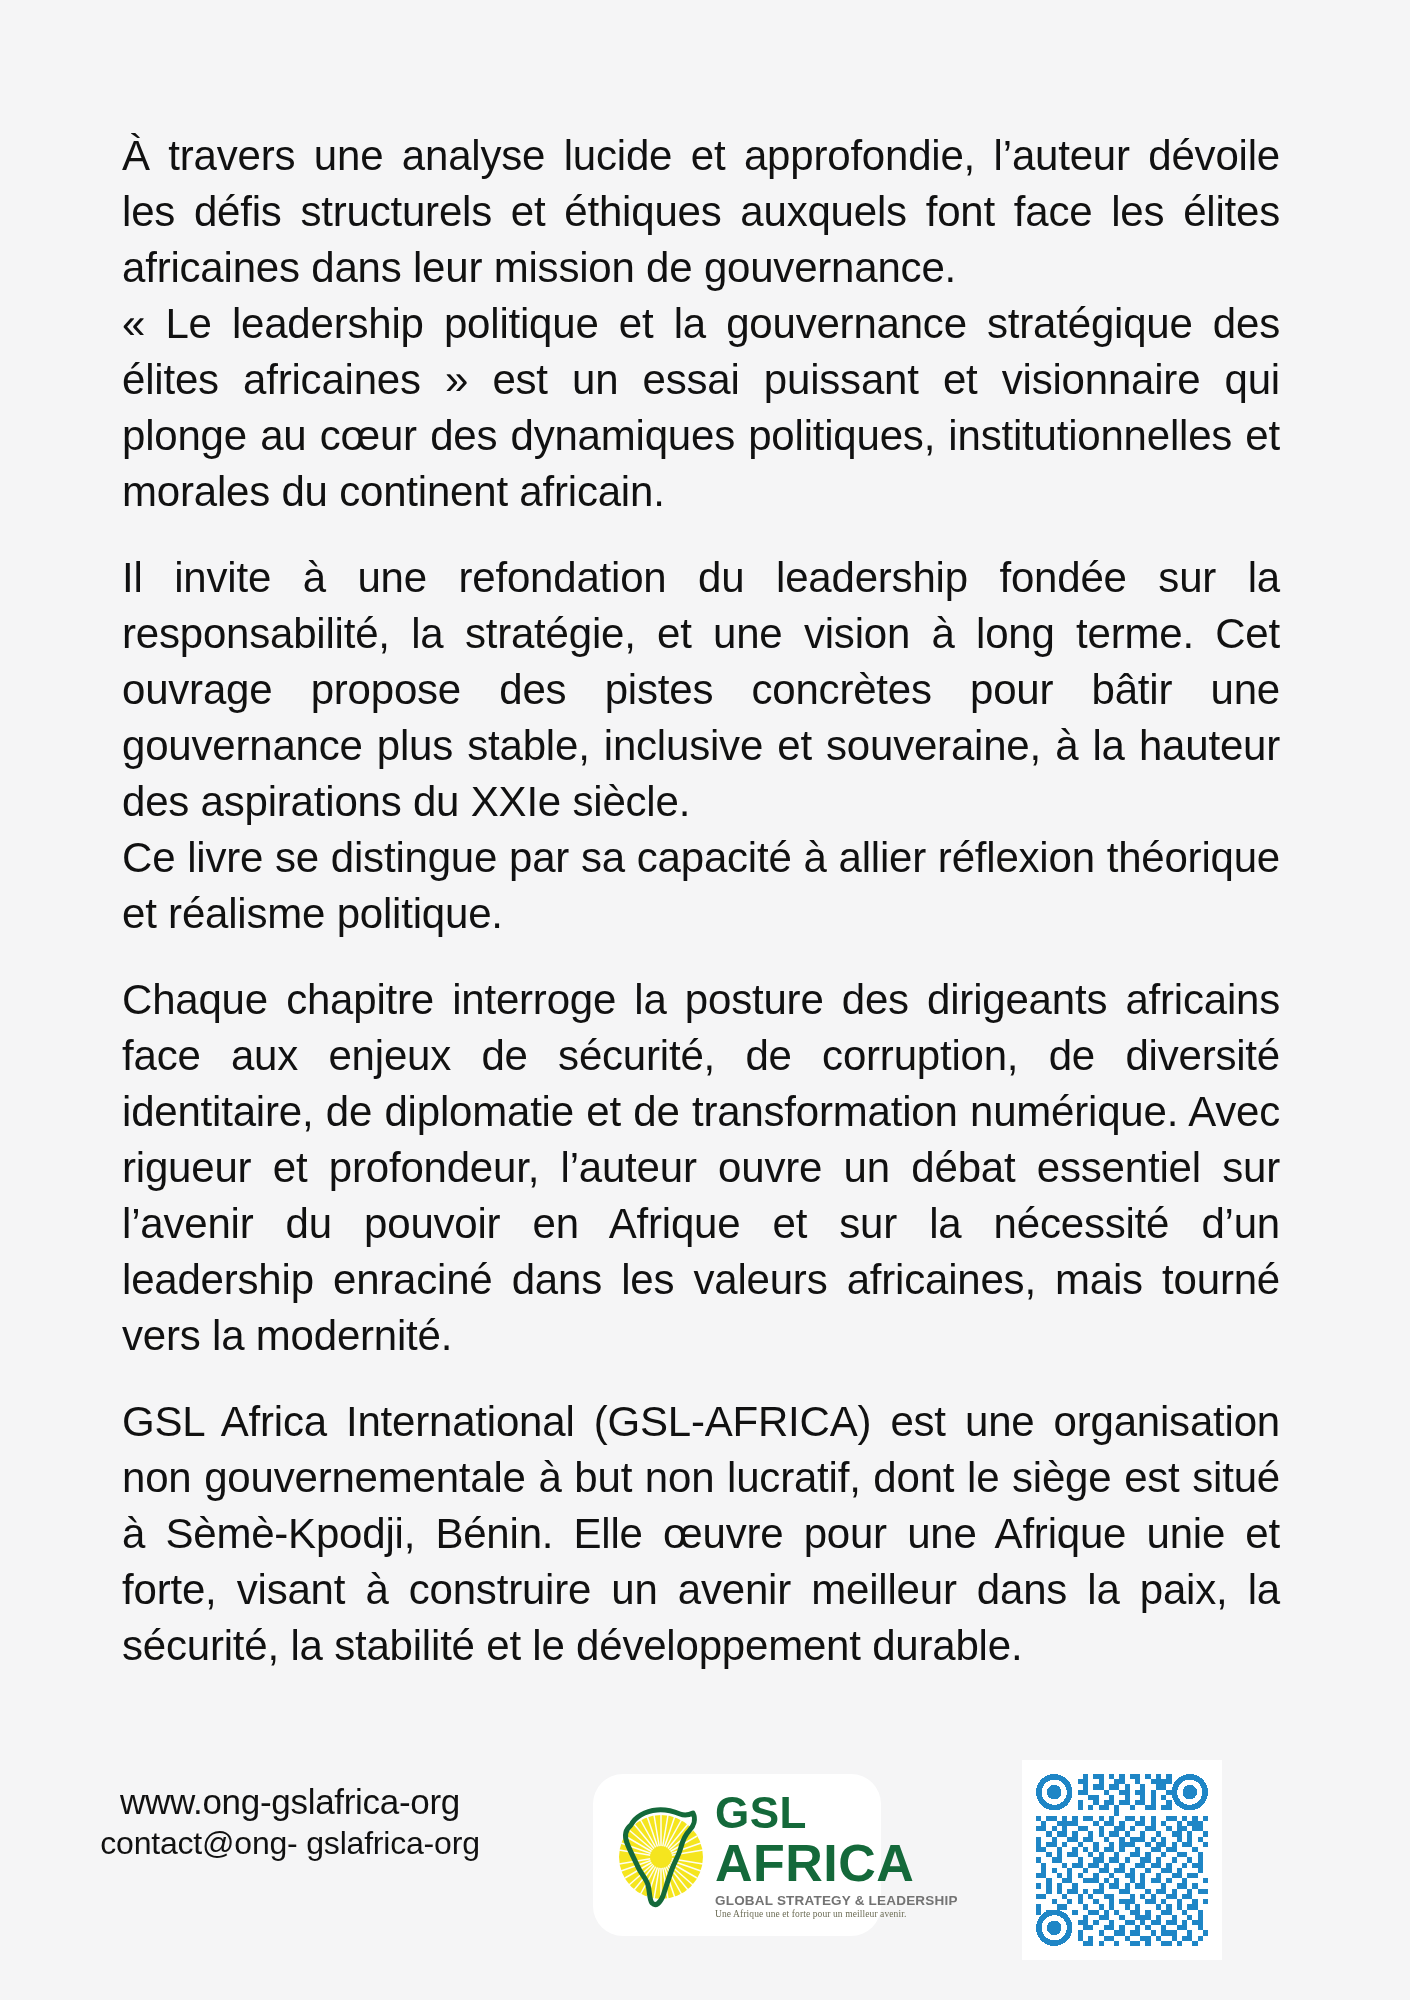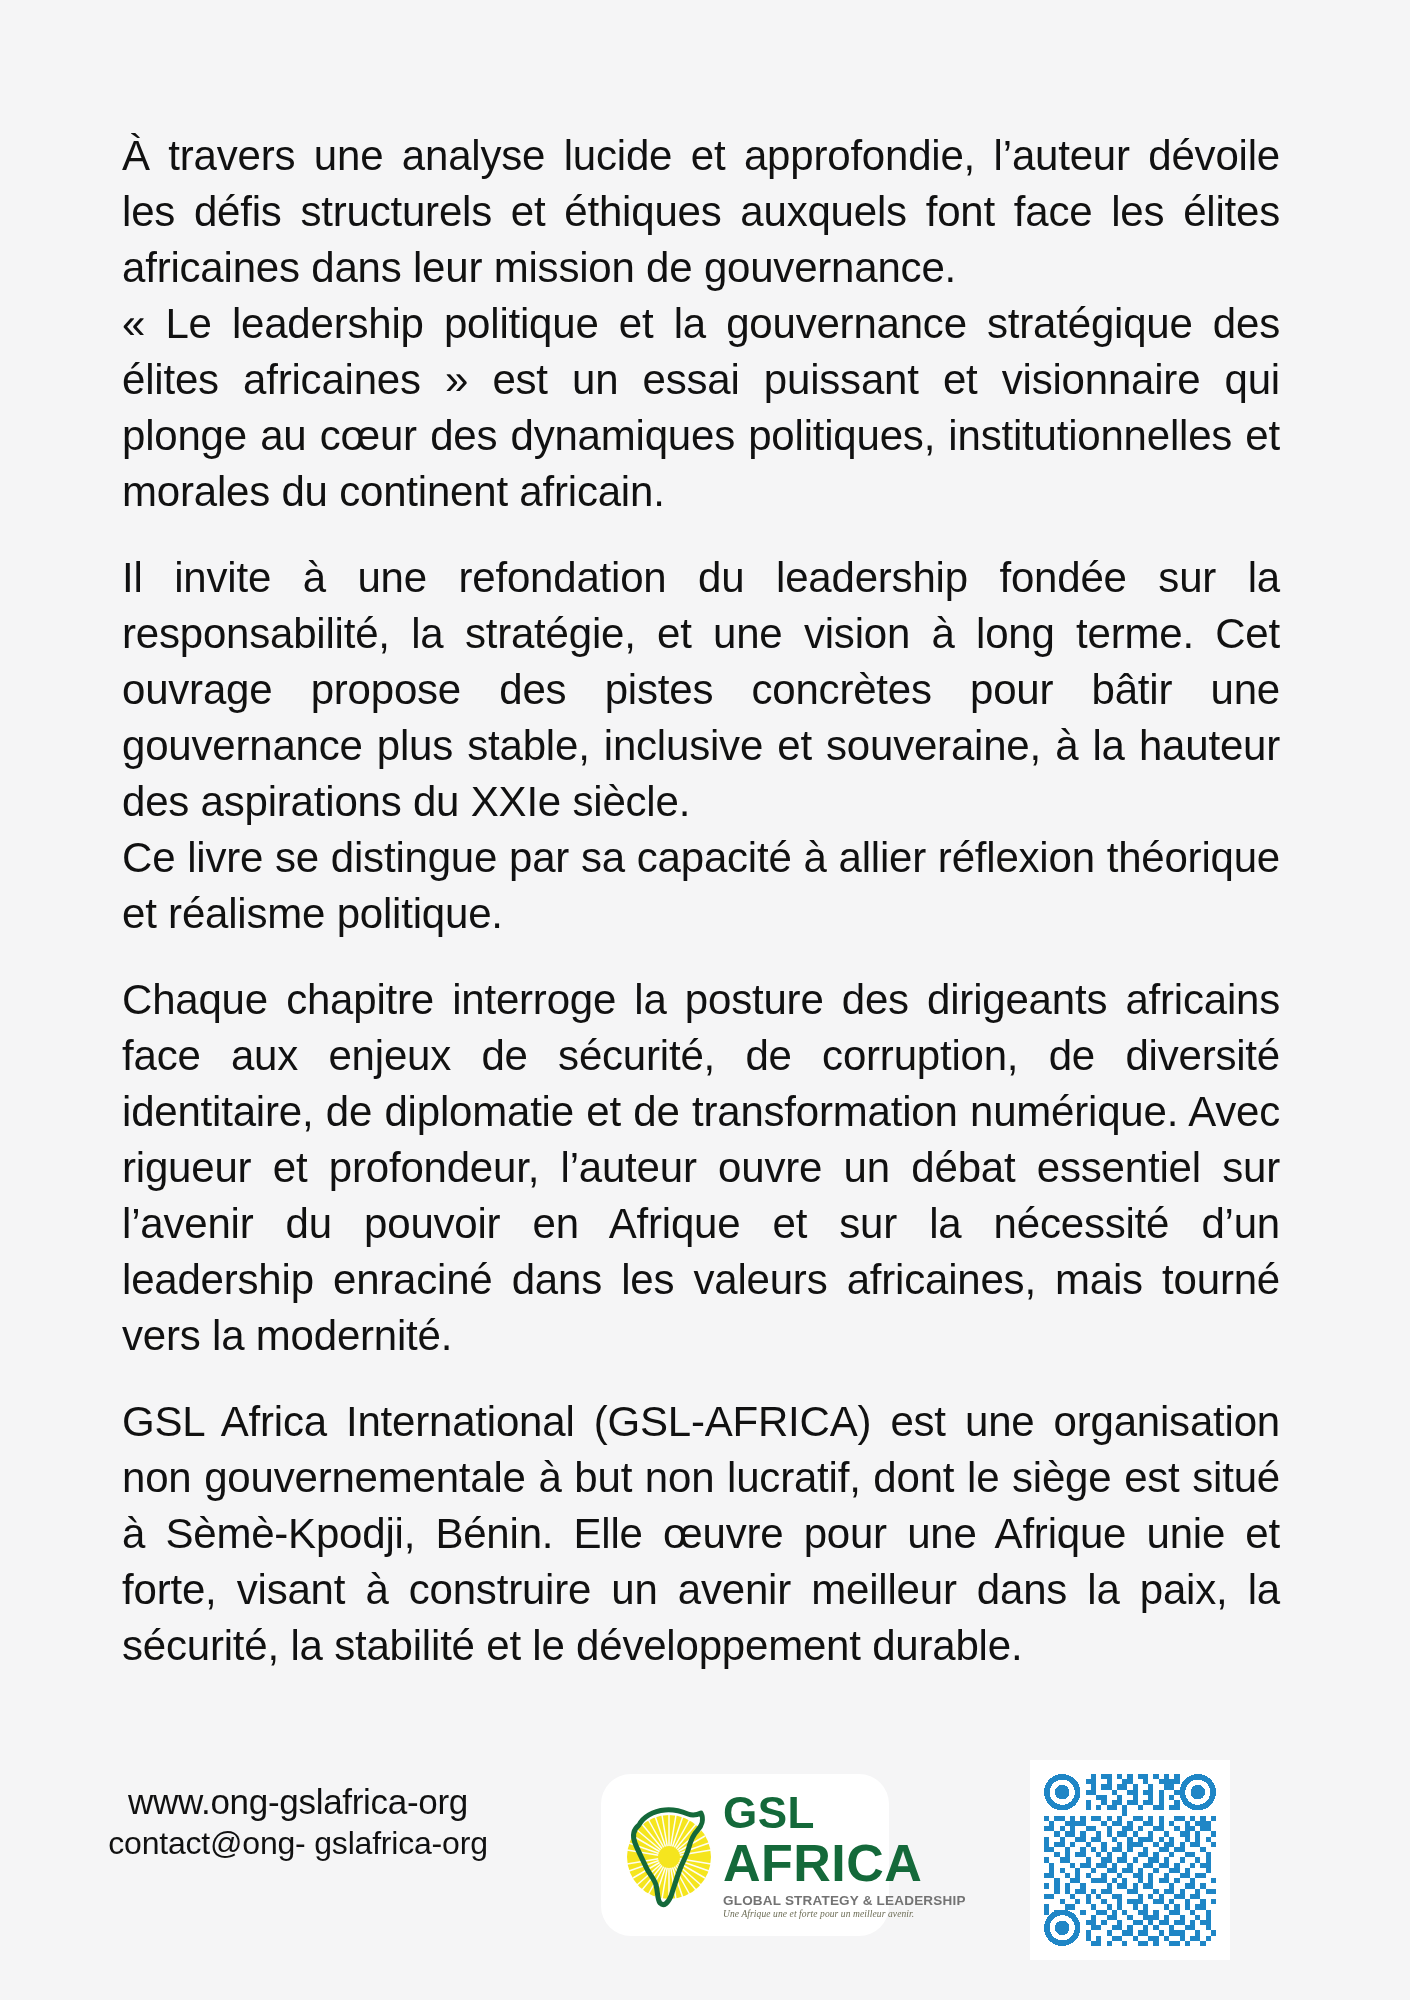--- a/index.html
+++ b/index.html
@@ -43,21 +43,21 @@
     color: #111111;
     font-family: "Liberation Sans", "DejaVu Sans", sans-serif;
   }
   .para:last-child { margin-bottom: 0; }
 
   .para.tight { margin-bottom: 0; }
 
   
   .footer {
     position: absolute;
-    left: 8px;
+    left: 0;
     top: 1760px;
     width: 1172px;
     height: 240px;
   }
 
   .contact-block {
     position: absolute;
     left: 80px;
     top: 20px;
     width: 420px;
@@ -123,21 +123,20 @@
     font-family: "Liberation Sans", "DejaVu Sans", sans-serif;
     font-weight: bold;
     font-size: 13.5px;
     color: #737373;
     letter-spacing: 0.2px;
     margin-top: 5px;
     white-space: nowrap;
   }
   .logo-tagline2 {
     font-family: "Liberation Serif", "DejaVu Serif", serif;
-    font-style: italic;
     font-size: 9.5px;
     color: #6c6c55;
     letter-spacing: 0.1px;
     margin-top: 2px;
     white-space: nowrap;
   }
 
   
   .qr-card {
     position: absolute;

